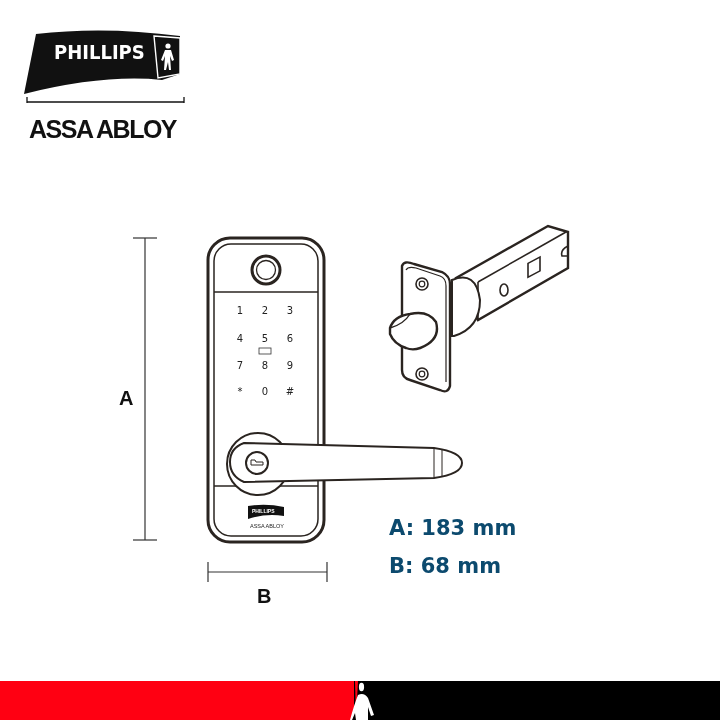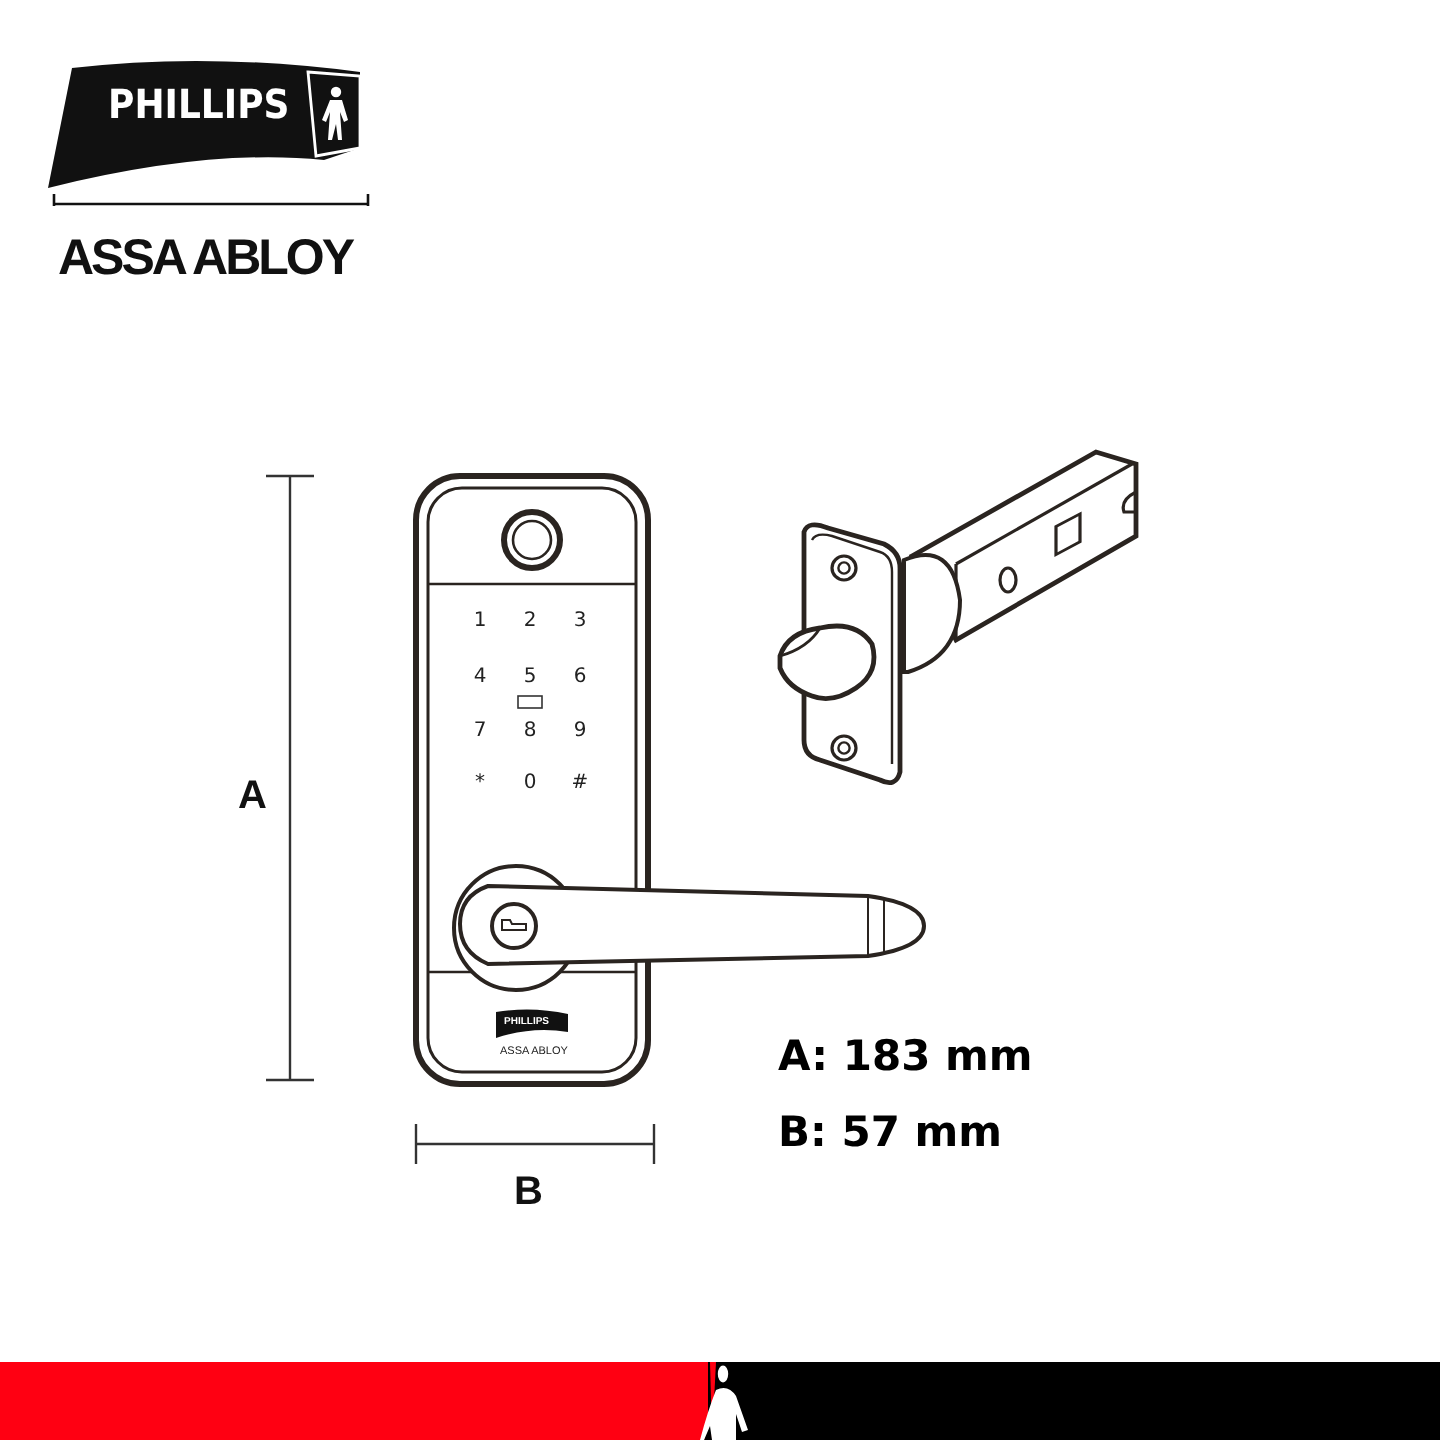--- a/index.html
+++ b/index.html
@@ -1,21 +1,21 @@
 <!DOCTYPE html>
 <html><head>
 <meta charset="utf-8">
 <style>
   html, body { margin:0; padding:0; background:#ffffff; }
   body { width:720px; height:720px; position:relative; overflow:hidden; font-family:"Liberation Sans", sans-serif; }
   .abs { position:absolute; }
   .logo-text { font-family:"DejaVu Sans", sans-serif; font-weight:bold; color:#ffffff; font-size:20px; letter-spacing:0px; }
   .assa { font-family:"Liberation Sans", sans-serif; font-weight:bold; color:#111; font-size:25px; letter-spacing:-1.5px; }
   .dim-letter { font-family:"Liberation Sans", sans-serif; font-weight:bold; font-size:20px; color:#111; }
-  .spec { font-family:"DejaVu Sans", sans-serif; font-weight:bold; font-size:21px; color:#000000; }
+  .spec { font-family:"DejaVu Sans", sans-serif; font-weight:bold; font-size:21px; color:#0c4a6e; }
   .key { font-family:"DejaVu Sans", sans-serif; font-size:10px; color:#222; text-align:center; width:14px; }
   .tiny { font-family:"Liberation Sans", sans-serif; font-size:5.5px; color:#222; }
 </style>
 </head>
 <body>
 
 <div class="abs" style="left:24px;top:26px;width:162px;height:112px;">
   <svg class="abs" width="162" height="80" style="left:0;top:0;" viewBox="0 0 162 80">
     <path d="M12 8 Q80 0 156 10 L156 48 L138 54 Q80 48 0 68 Z" fill="#111"></path>
     <path d="M130 10 L156 12 L156 48 L134 52 Z" fill="#111" stroke="#fff" stroke-width="1.4"></path>
@@ -102,21 +102,21 @@
   <circle cx="42" cy="74" r="6" fill="none" stroke="#2a2420" stroke-width="1.6"></circle>
   <circle cx="42" cy="74" r="2.8" fill="none" stroke="#2a2420" stroke-width="1.2"></circle>
   <circle cx="42" cy="164" r="6" fill="none" stroke="#2a2420" stroke-width="1.6"></circle>
   <circle cx="42" cy="164" r="2.8" fill="none" stroke="#2a2420" stroke-width="1.2"></circle>
 
   <path d="M10 118 Q14 106 30 104 Q48 100 56 112 Q60 126 48 134 Q36 142 26 138 Q14 134 10 124 Z" fill="#fff" stroke="#2a2420" stroke-width="2.4"></path>
   <path d="M10 118 Q24 114 30 104" fill="none" stroke="#2a2420" stroke-width="1.4"></path>
 </svg>
 
 <div class="abs spec" style="left:389px;top:516px;">A: 183 mm</div>
-<div class="abs spec" style="left:389px;top:554px;">B: 57 mm</div>
+<div class="abs spec" style="left:389px;top:554px;">B: 68 mm</div>
 
 <div class="abs" style="left:0;top:681px;width:720px;height:39px;">
   <div class="abs" style="left:0;top:0;width:362px;height:39px;background:#ff0012;"></div>
   <div class="abs" style="left:354px;top:0;width:366px;height:39px;background:#000;"></div>
   <svg class="abs" style="left:338px;top:0;" width="40" height="39" viewBox="0 0 40 39">
     <path d="M14 39 L20 18 L34 0 L40 0 L40 39 Z" fill="#000"></path>
     <path d="M18 39 L20 0 L17 0 Z" fill="#ff0012"></path>
     <ellipse cx="23.5" cy="6" rx="2.6" ry="4.2" fill="#fff"></ellipse>
     <path d="M20 14 Q26 11 30 17 L36 34 L33 35 L30 26 L30 39 L18 39 L17 32 L14 39 L12 39 Q16 24 20 14 Z" fill="#fff"></path>
   </svg>

